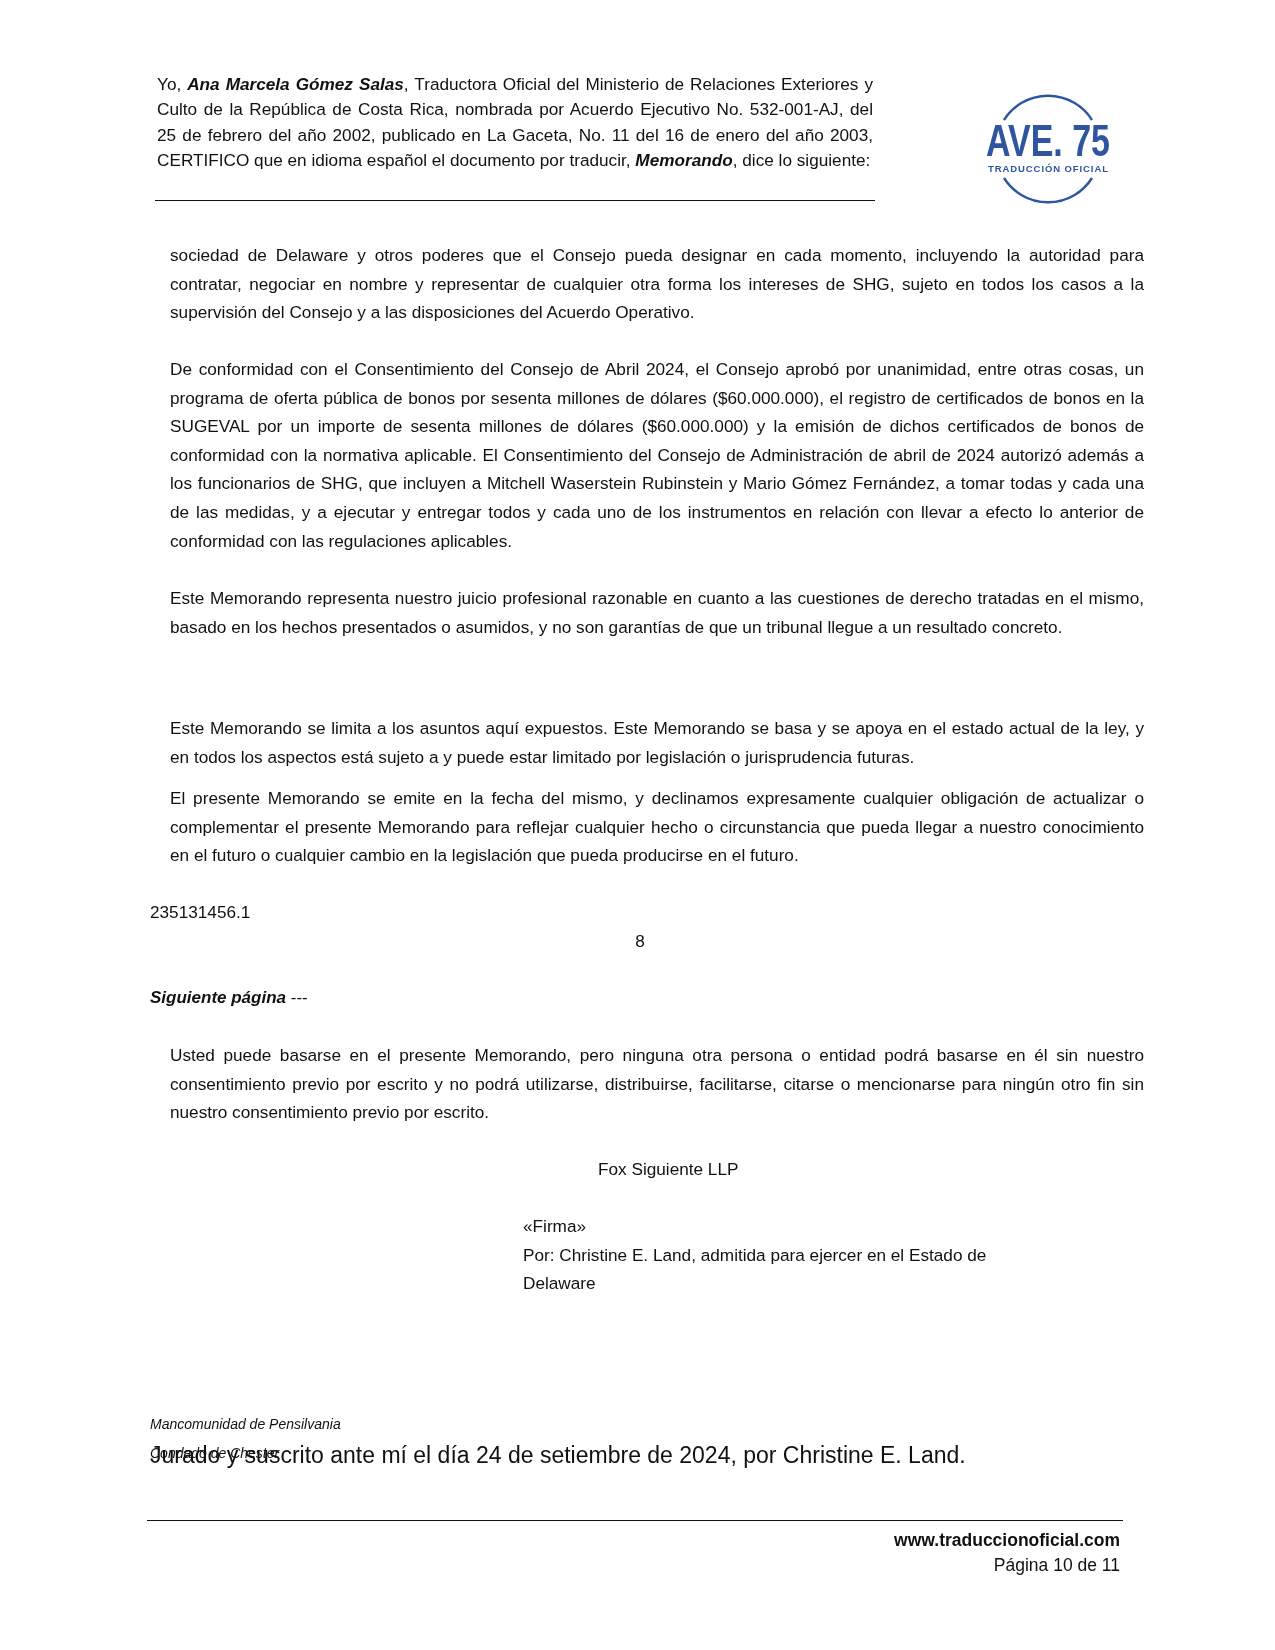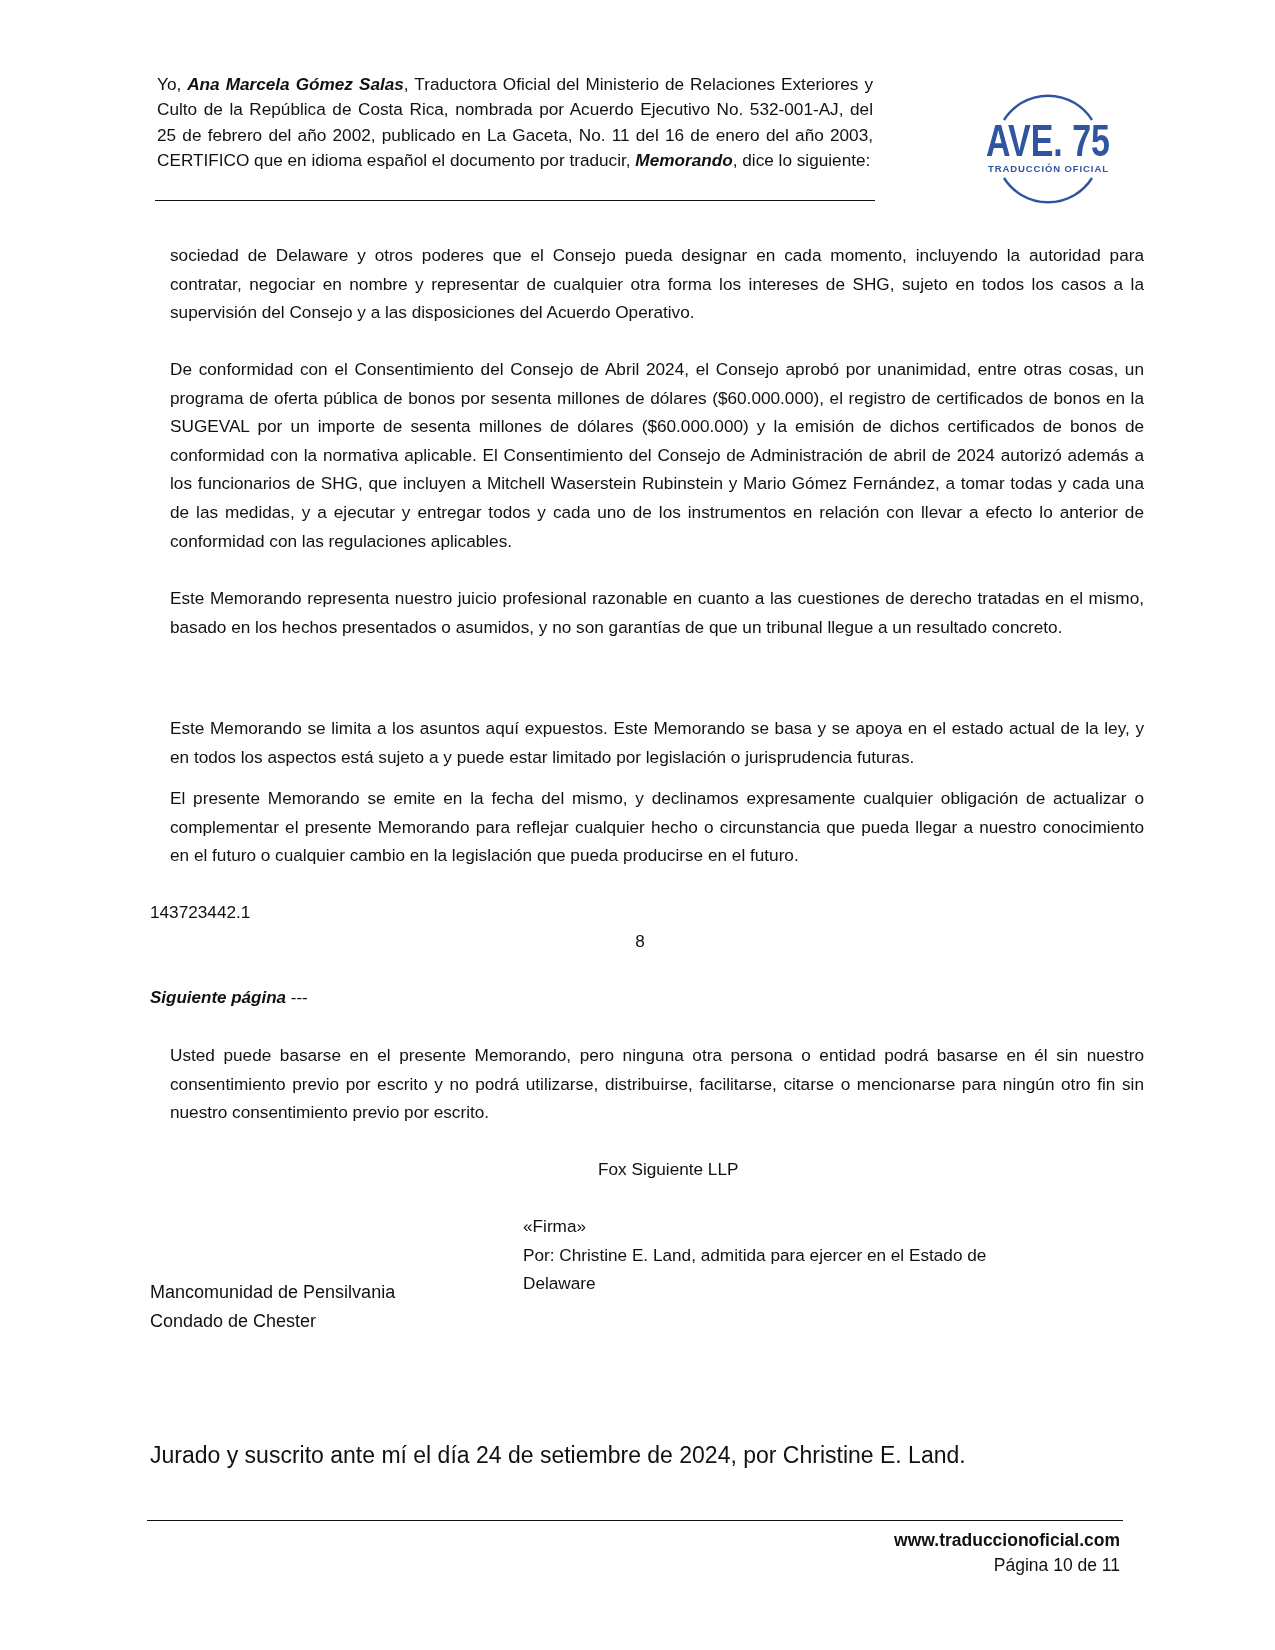--- a/index.html
+++ b/index.html
@@ -114,23 +114,24 @@
     left: 523px;
     top: 1212px;
     font-size: 17.2px;
     line-height: 28.6px;
     width: 560px;
   }
   .sig-block div { white-space: nowrap; }
   .venue {
     position: absolute;
     left: 150px;
-    top: 1278px;
-    font-size: 18px;
+    top: 1410px;
+    font-size: 14px;
     line-height: 28.6px;
+    font-style: italic;
   }
   .jurat {
     position: absolute;
     left: 150px;
     top: 1441px;
     font-size: 23px;
     line-height: 28px;
   }
   .footer-rule {
     position: absolute;
@@ -188,21 +189,21 @@
   <div class="body-text p3">
     <p>Este Memorando representa nuestro juicio profesional razonable en cuanto a las cuestiones de derecho tratadas en el mismo, basado en los hechos presentados o asumidos, y no son garantías de que un tribunal llegue a un resultado concreto.</p>
   </div>
   <div class="body-text p4">
     <p>Este Memorando se limita a los asuntos aquí expuestos. Este Memorando se basa y se apoya en el estado actual de la ley, y en todos los aspectos está sujeto a y puede estar limitado por legislación o jurisprudencia futuras.</p>
   </div>
   <div class="body-text p5">
     <p>El presente Memorando se emite en la fecha del mismo, y declinamos expresamente cualquier obligación de actualizar o complementar el presente Memorando para reflejar cualquier hecho o circunstancia que pueda llegar a nuestro conocimiento en el futuro o cualquier cambio en la legislación que pueda producirse en el futuro.</p>
   </div>
 
-  <div class="docnum">143723442.1</div>
+  <div class="docnum">235131456.1</div>
   <div class="pagenum">8</div>
 
   <div class="next-page">
     <span class="label">Siguiente página</span><span> ---</span>
   </div>
 
   <div class="body-text p6">
     <p>Usted puede basarse en el presente Memorando, pero ninguna otra persona o entidad podrá basarse en él sin nuestro consentimiento previo por escrito y no podrá utilizarse, distribuirse, facilitarse, citarse o mencionarse para ningún otro fin sin nuestro consentimiento previo por escrito.</p>
   </div>
 

